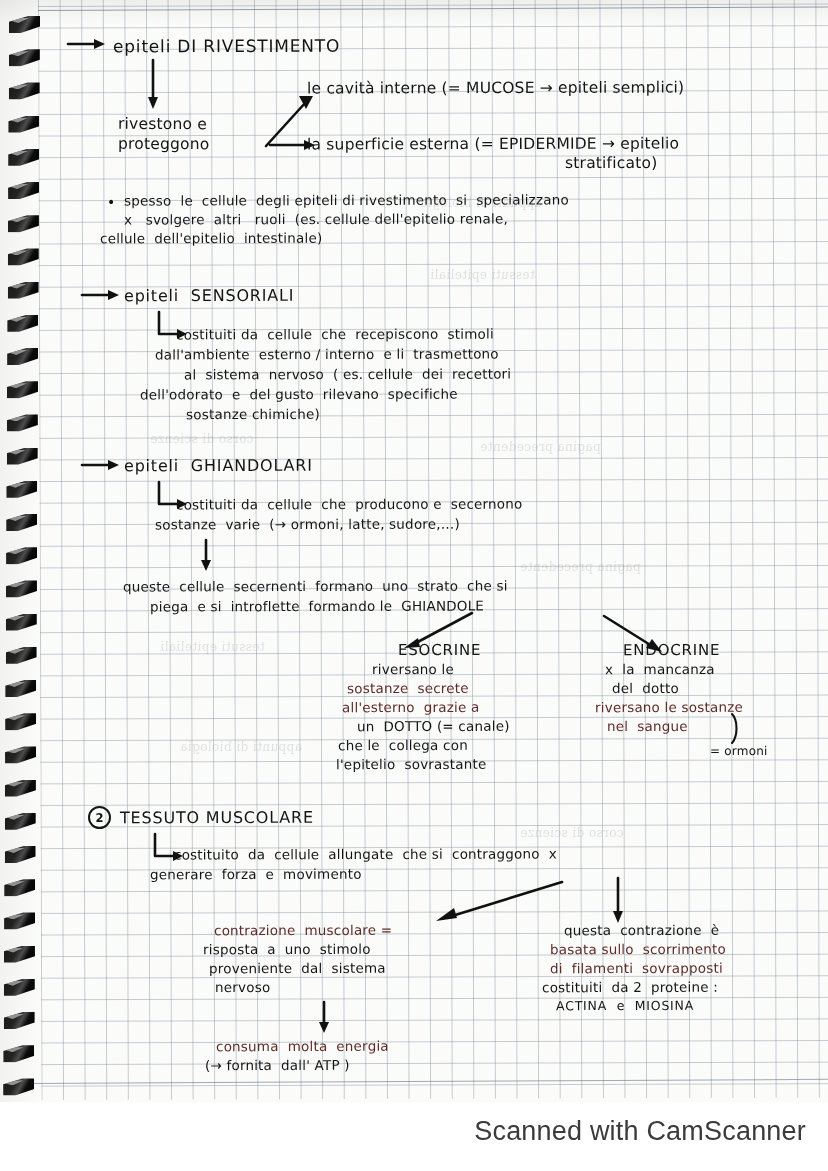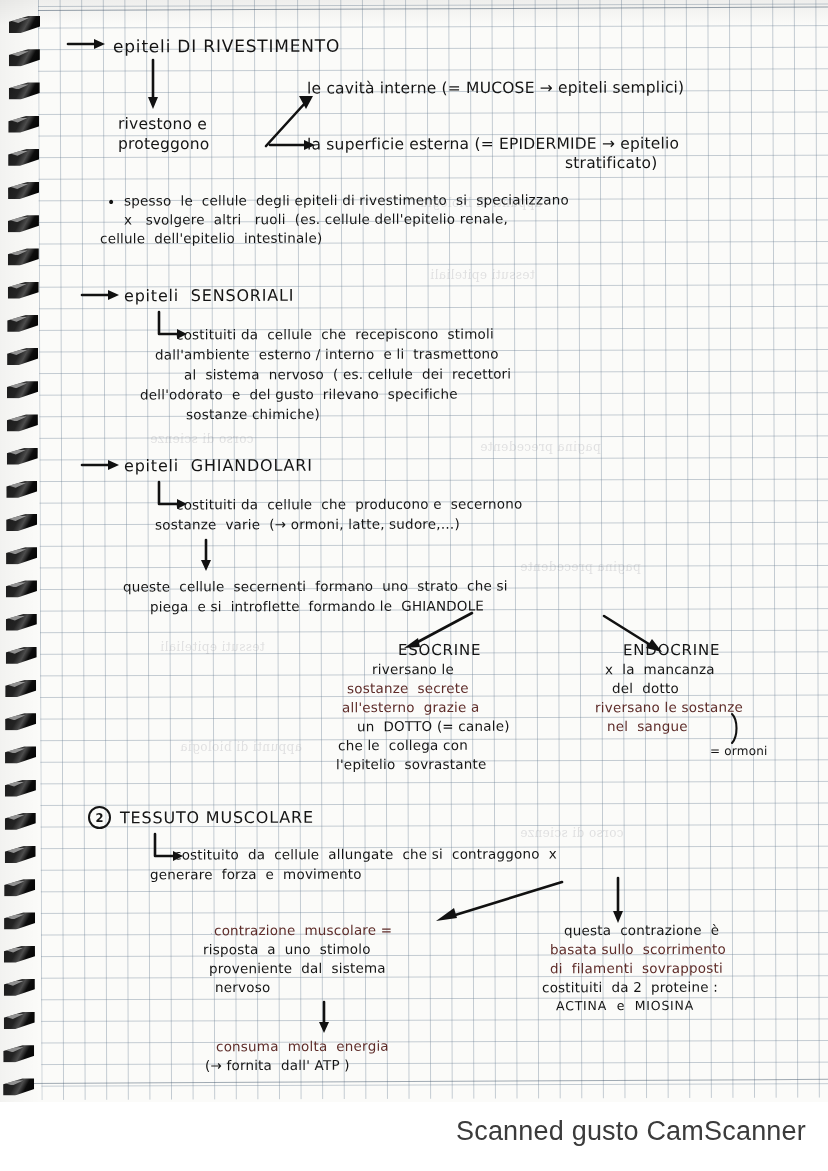--- a/index.html
+++ b/index.html
@@ -432,14 +432,14 @@
       </div>
     </div>
     <div class="coil" style="top: 1078.4px; left: 3.24px;">
       <div class="blade">
         <div class="hole"></div>
       </div>
     </div>
   </div>
 
 <div id="footer">
-  <div id="camscanner">Scanned gusto CamScanner</div>
+  <div id="camscanner">Scanned with CamScanner</div>
 </div>
 
 </body></html>

